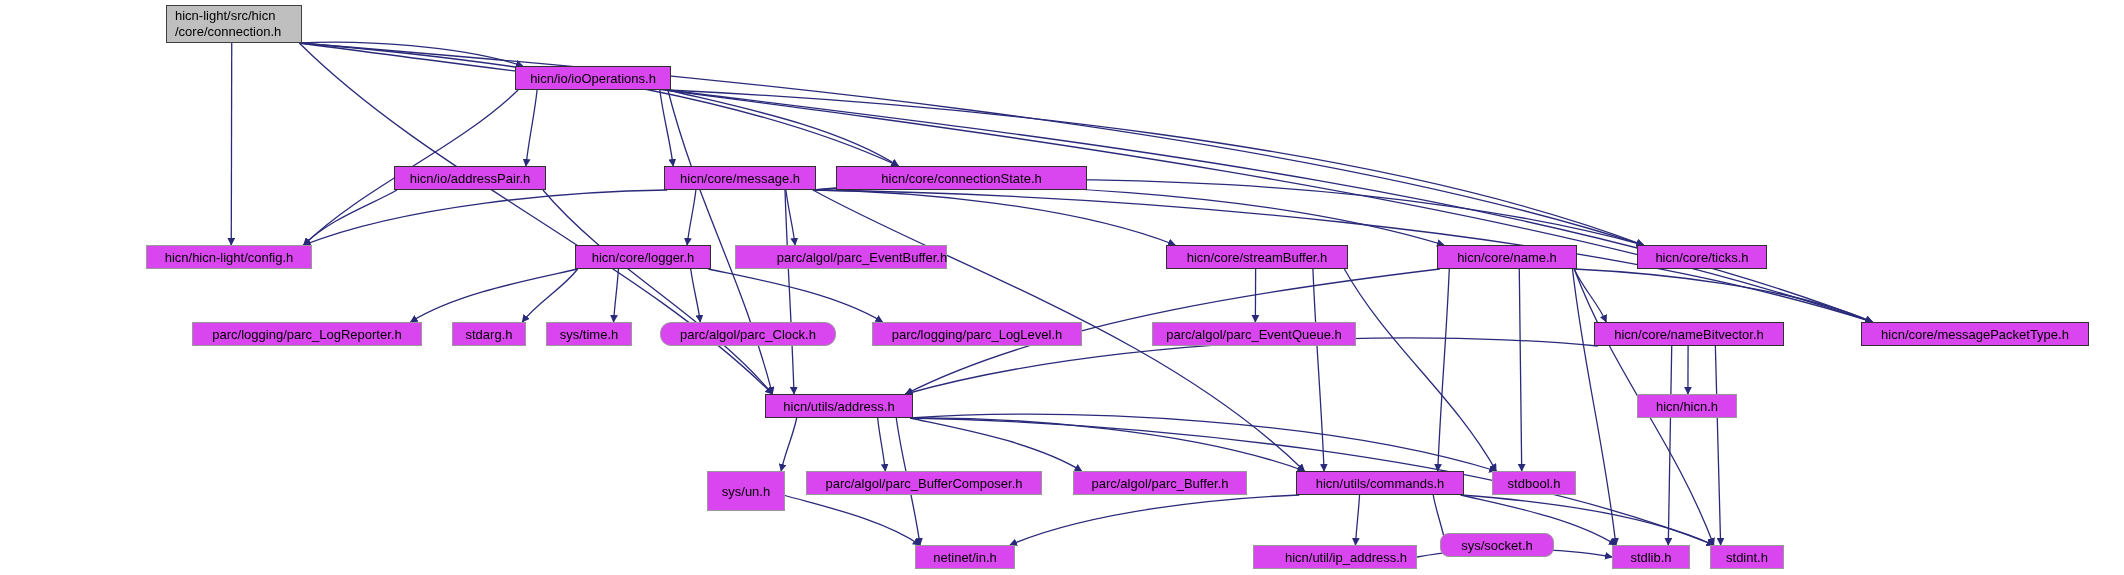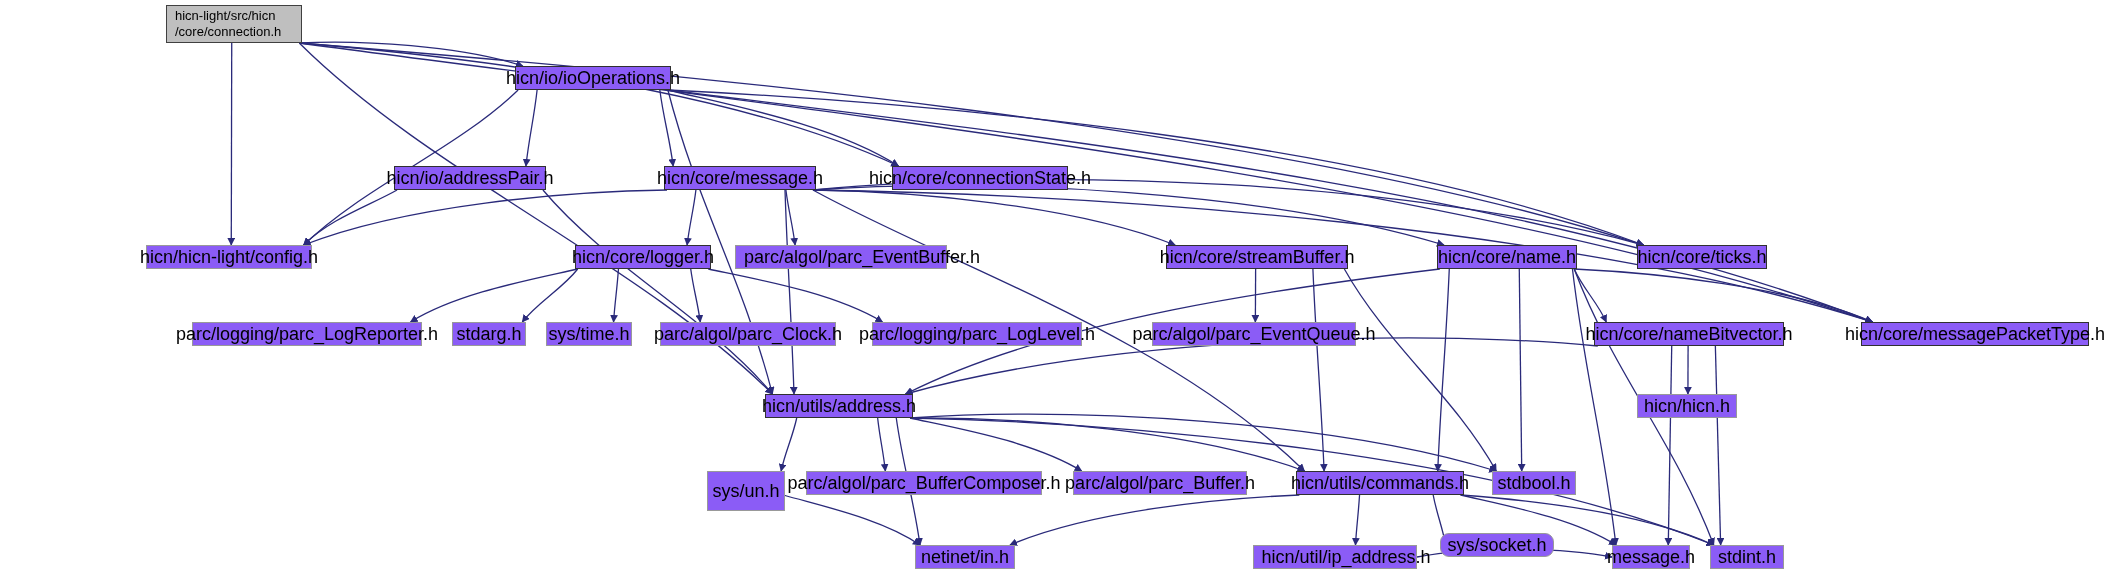--- a/index.html
+++ b/index.html
@@ -10,23 +10,23 @@
     height:575px;
     background:#ffffff;
     font-family:"Liberation Sans", sans-serif;
     overflow:hidden;
   }
   #edges{position:absolute;left:0;top:0;width:2124px;height:575px;}
   .node{
     position:absolute;
     box-sizing:border-box;
     border:1px solid #999999;
-    background:#8b5cf6;
+    background:#d946ef;
     color:#000000;
-    font-size:18px;
+    font-size:13px;
     line-height:15px;
     white-space:nowrap;
     display:flex;
     align-items:center;
     justify-content:center;
     text-align:center;
     padding:0 6px;
     height:24px;
   }
   .node.strong{border:1px solid #303030;}
@@ -120,21 +120,21 @@
 /core/connection.h</span></div>
       <div class="node strong" style="left: 515px; top: 66px; width: 156px; height: 24px;">
         <span class="lbl">hicn/io/ioOperations.h</span>
       </div>
       <div class="node strong" style="left: 394px; top: 166px; width: 152px; height: 24px;">
         <span class="lbl">hicn/io/addressPair.h</span>
       </div>
       <div class="node strong" style="left: 664px; top: 166px; width: 152px; height: 24px;">
         <span class="lbl">hicn/core/message.h</span>
       </div>
-      <div class="node strong" style="left: 892px; top: 166px; width: 176px; height: 24px;">
+      <div class="node strong" style="left: 836px; top: 166px; width: 251px; height: 24px;">
         <span class="lbl">hicn/core/connectionState.h</span>
       </div>
       <div class="node" style="left: 146px; top: 245px; width: 166px; height: 24px;">
         <span class="lbl">hicn/hicn-light/config.h</span>
       </div>
       <div class="node strong" style="left: 575px; top: 245px; width: 136px; height: 24px;">
         <span class="lbl">hicn/core/logger.h</span>
       </div>
       <div class="node" style="left: 735px; top: 245px; width: 212px; height: 24px; padding-left: 48px;">
         <span class="lbl">parc/algol/parc_EventBuffer.h</span>
@@ -150,21 +150,21 @@
       </div>
       <div class="node" style="left: 192px; top: 322px; width: 230px; height: 24px;">
         <span class="lbl">parc/logging/parc_LogReporter.h</span>
       </div>
       <div class="node" style="left: 452px; top: 322px; width: 74px; height: 24px;">
         <span class="lbl">stdarg.h</span>
       </div>
       <div class="node" style="left: 546px; top: 322px; width: 86px; height: 24px;">
         <span class="lbl">sys/time.h</span>
       </div>
-      <div class="node" style="left: 660px; top: 322px; width: 176px; height: 24px;">
+      <div class="node" style="left: 660px; top: 322px; width: 176px; height: 24px; border-radius: 11px;">
         <span class="lbl">parc/algol/parc_Clock.h</span>
       </div>
       <div class="node" style="left: 872px; top: 322px; width: 210px; height: 24px;">
         <span class="lbl">parc/logging/parc_LogLevel.h</span>
       </div>
       <div class="node" style="left: 1152px; top: 322px; width: 204px; height: 24px;">
         <span class="lbl">parc/algol/parc_EventQueue.h</span>
       </div>
       <div class="node strong" style="left: 1594px; top: 322px; width: 190px; height: 24px;">
         <span class="lbl">hicn/core/nameBitvector.h</span>
@@ -196,19 +196,19 @@
       <div class="node" style="left: 915px; top: 545px; width: 100px; height: 24px;">
         <span class="lbl">netinet/in.h</span>
       </div>
       <div class="node" style="left: 1253px; top: 545px; width: 164px; height: 24px; padding-left: 28px;">
         <span class="lbl">hicn/util/ip_address.h</span>
       </div>
       <div class="node" style="left: 1440px; top: 533px; width: 114px; height: 24px; border-radius: 9px;">
         <span class="lbl">sys/socket.h</span>
       </div>
       <div class="node" style="left: 1612px; top: 545px; width: 78px; height: 24px;">
-        <span class="lbl">message.h</span>
+        <span class="lbl">stdlib.h</span>
       </div>
       <div class="node" style="left: 1710px; top: 545px; width: 74px; height: 24px;">
         <span class="lbl">stdint.h</span>
       </div>
     </div>
 </div>
 
 </body></html>

